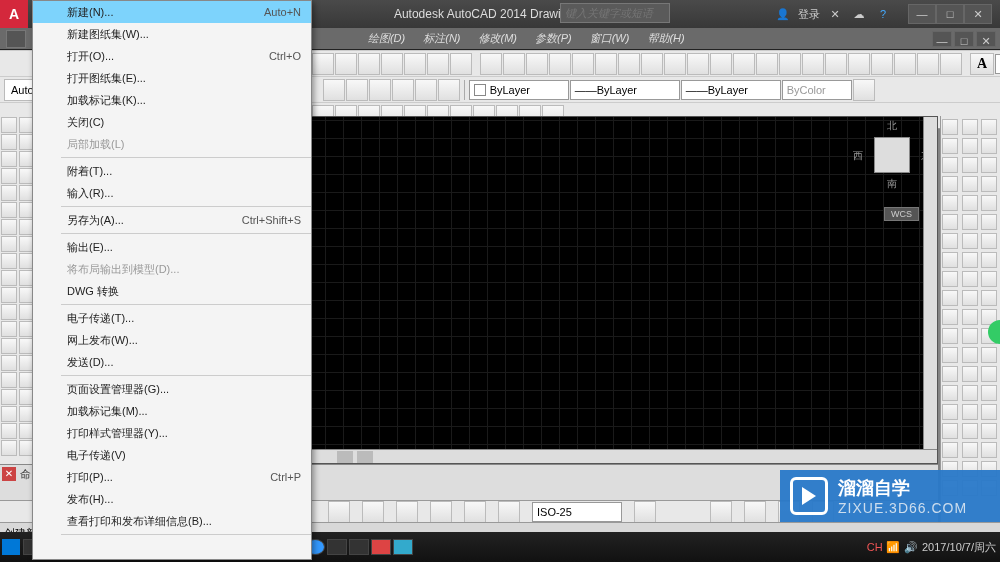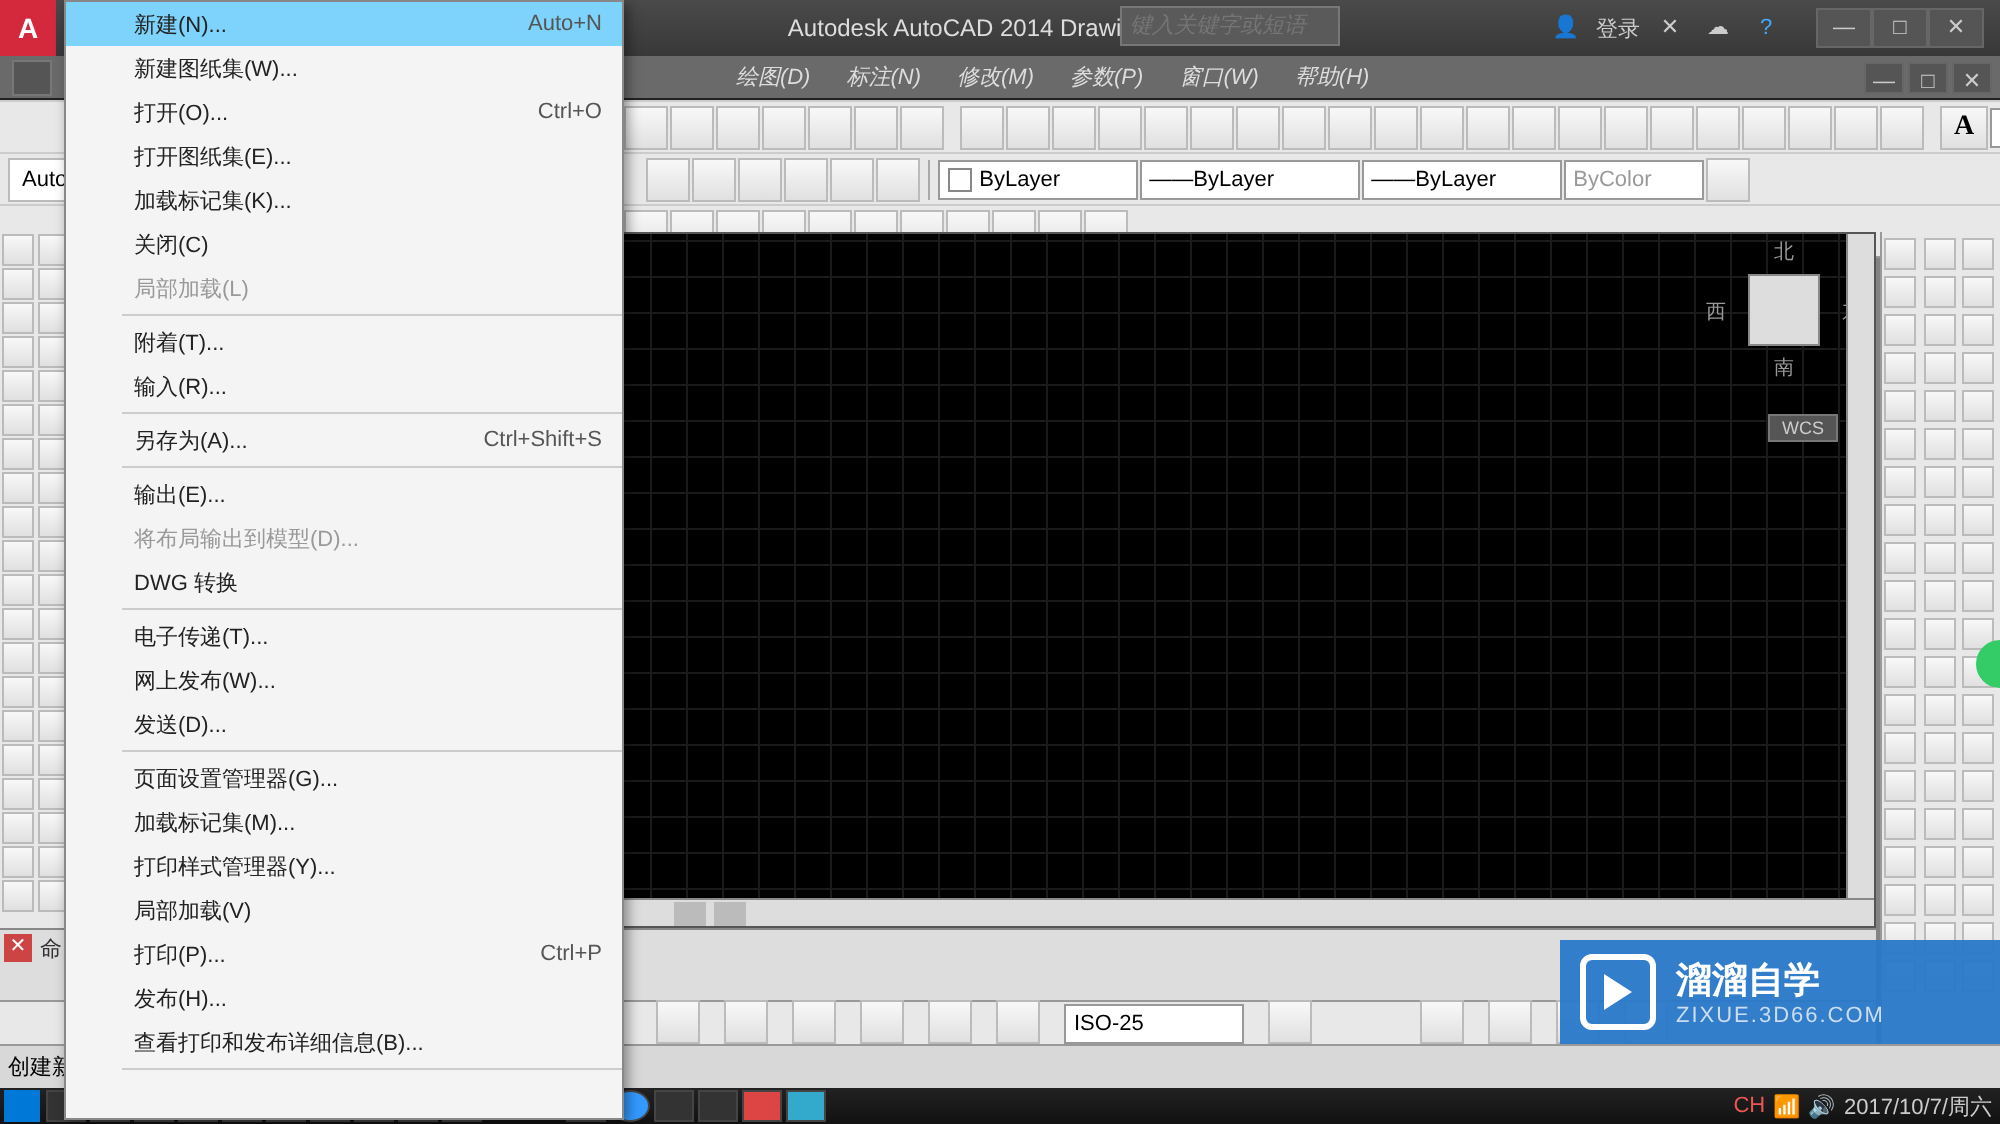--- a/index.html
+++ b/index.html
@@ -61,35 +61,35 @@
 
 .vtool-right { position: absolute; right: 0; top: 116px; width: 60px; bottom: 40px; background: #e8e8e8; border-left: 1px solid #999; display: flex; }
 .vcol-r { width: 20px; display: flex; flex-direction: column; gap: 1px; padding-top: 2px; }
 
 
 .cmd-area { position: absolute; left: 0; right: 62px; bottom: 62px; height: 36px; background: #ddd; border-top: 1px solid #888; }
 .cmd-x { position: absolute; left: 2px; top: 2px; width: 14px; height: 14px; background: #c44; color: #fff; text-align: center; line-height: 14px; font-size: 10px; }
 .cmd-label { position: absolute; left: 20px; top: 2px; color: #333; }
 
 
-.bottom-row1 { position: absolute; left: 0; right: 62px; bottom: 40px; height: 22px; background: #e8e8e8; border-top: 1px solid #999; display: flex; align-items: flex-end; padding: 0 4px; gap: 12px; }
+.bottom-row1 { position: absolute; left: 0; right: 62px; bottom: 40px; height: 22px; background: #e8e8e8; border-top: 1px solid #999; display: flex; align-items: center; padding: 0 4px; gap: 12px; }
 .status-bar { position: absolute; left: 0; right: 0; bottom: 18px; height: 22px; background: #d8d8d8; border-top: 1px solid #999; display: flex; align-items: center; padding-left: 4px; }
 
 
-.taskbar { position: absolute; left: 0; right: 0; bottom: 0; height: 18px; background: linear-gradient(#222,#111); display: flex; align-items: center; }
+.taskbar { position: absolute; left: 0; right: 0; bottom: 0; height: 30px; background: linear-gradient(#222,#111); display: flex; align-items: center; }
 .tb-start { width: 18px; height: 16px; background: #0078d7; margin: 0 2px; }
 .task-icon { width: 20px; height: 16px; margin: 0 1px; background: #333; border: 1px solid #444; }
 .tray { position: absolute; right: 4px; display: flex; align-items: center; gap: 4px; color: #ccc; font-size: 10px; }
 
 
 .watermark { position: absolute; right: 0; bottom: 40px; width: 220px; height: 52px; background: rgba(40,120,200,0.95); display: flex; align-items: center; padding: 4px 10px; z-index: 500; }
 .wm-play { width: 38px; height: 38px; border: 3px solid #fff; border-radius: 6px; display: flex; align-items: center; justify-content: center; margin-right: 10px; }
 .wm-tri { width: 0; height: 0; border-left: 14px solid #fff; border-top: 9px solid transparent; border-bottom: 9px solid transparent; }
 .wm-text { color: #fff; font-size: 18px; font-weight: bold; }
-.wm-sub { color: #cde; font-size: 11px; letter-spacing: 1px; }
+.wm-sub { color: #cde; font-size: 14px; letter-spacing: 1px; }
 
 
 .green-circle { position: absolute; right: 0; top: 320px; width: 12px; height: 24px; background: #3c6; border-radius: 12px 0 0 12px; z-index: 600; }
 </style>
 </head>
 <body>
 
 <div class="titlebar">
   <div class="logo">A</div>
   <div class="title-center">Autodesk AutoCAD 2014   Drawing1.dwg</div>
@@ -297,21 +297,21 @@
       <div class="fm-label">加载标记集(M)...</div>
       <div class="fm-shortcut"></div>
     </div>
     <div class="fm-row">
       <div class="fm-icon"></div>
       <div class="fm-label">打印样式管理器(Y)...</div>
       <div class="fm-shortcut"></div>
     </div>
     <div class="fm-row">
       <div class="fm-icon"></div>
-      <div class="fm-label">局部加载(V)</div>
+      <div class="fm-label">电子传递(V)</div>
       <div class="fm-shortcut"></div>
     </div>
     <div class="fm-row">
       <div class="fm-icon"></div>
       <div class="fm-label">打印(P)...</div>
       <div class="fm-shortcut">Ctrl+P</div>
     </div>
     <div class="fm-row">
       <div class="fm-icon"></div>
       <div class="fm-label">发布(H)...</div>

